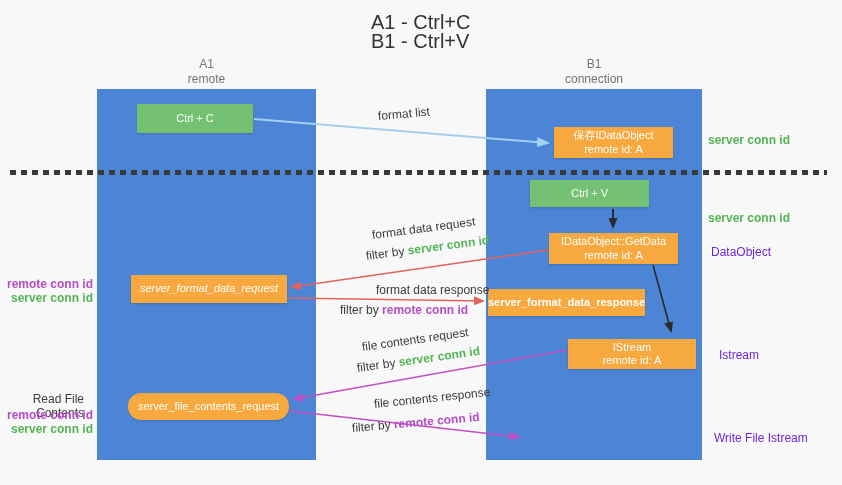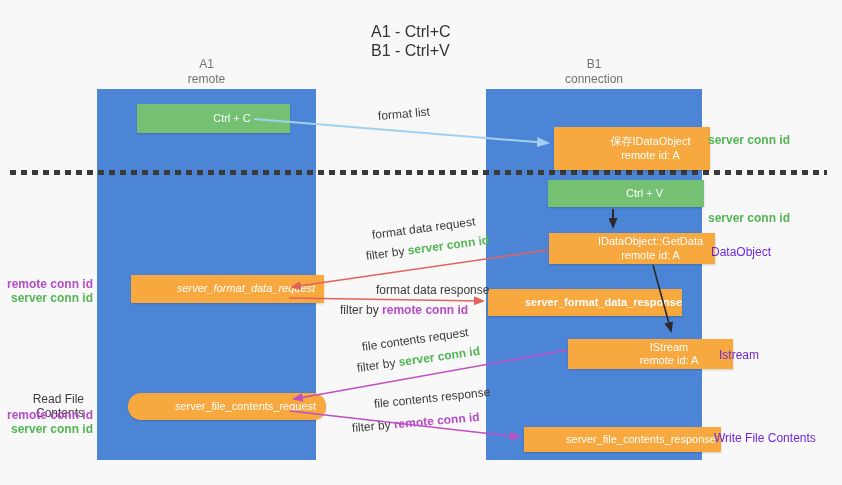--- a/index.html
+++ b/index.html
@@ -1,31 +1,31 @@
 <!DOCTYPE html>
 <html><head>
 <meta charset="utf-8">
 <style>
   html,body { margin:0; padding:0; background:#f8f8f9; }
   .canvas {
     position:relative; width:842px; height:485px; overflow:hidden;
     background:#f8f8f9;
     font-family:"Liberation Sans", sans-serif;
   }
-  .title-block { position:absolute; left:371px; top:22px; z-index:2;
-    font-size:16px; line-height:19px; color:#333; font-weight:400; }
+  .title-block { position:absolute; left:371px; top:13px; z-index:2;
+    font-size:20px; line-height:19px; color:#333; font-weight:400; }
   .col-header { position:absolute; top:57px; z-index:2; text-align:center;
     font-size:12px; line-height:15px; color:#737373; }
   .lifeline { position:absolute; z-index:1; background:#4d85d6; }
   .dotted { position:absolute; left:10px; top:170px; width:817px; height:5px; z-index:3;
     background-image:repeating-linear-gradient(to right,#3a3a3a 0px,#3a3a3a 6px,transparent 6px,transparent 11px); }
   .node { position:absolute; z-index:4; display:flex; flex-direction:column;
     align-items:center; justify-content:center; text-align:right;
     color:#fff; font-size:11px; line-height:13.5px;
-    box-shadow:0 1px 2px rgba(0,0,0,0.18);padding-left:37px; }
+    box-shadow:0 1px 2px rgba(0,0,0,0.18); }
   .node.green  { background:#74c173; }
   .node.orange { background:#f7a83e; }
   .arrows { position:absolute; left:0; top:0; z-index:5; pointer-events:none; }
   .flabel { position:absolute; z-index:6; font-size:12px; color:#3c3c3c;
     white-space:nowrap; transform-origin:0 50%; }
   .side-label { position:absolute; z-index:6; font-size:12px; color:#6d28d9; white-space:nowrap; }
   .left-group { position:absolute; z-index:6; text-align:right; font-size:12px; line-height:13.5px; }
   .green-text  { color:#53b553; font-weight:700; }
   .purple-text { color:#b44ec6; font-weight:700; }
   .dark-text   { color:#3c3c3c; font-weight:400; }
@@ -74,67 +74,64 @@
     <line x1="548" y1="250" x2="292" y2="287" stroke="#e4625c" stroke-width="1.6" marker-end="url(#mRed)"></line>
     <line x1="289" y1="298" x2="483" y2="301" stroke="#e4625c" stroke-width="1.6" marker-end="url(#mRed)"></line>
     <line x1="653" y1="265" x2="671" y2="331" stroke="#2a2a2a" stroke-width="1.6" marker-end="url(#mBlk)"></line>
     <line x1="567" y1="350" x2="294" y2="399" stroke="#c24fc2" stroke-width="1.6" marker-end="url(#mMag)"></line>
     <line x1="290" y1="411" x2="519" y2="437" stroke="#c24fc2" stroke-width="1.6" marker-end="url(#mMag)"></line>
   </svg>
 
   <div class="node green" style="left:137px;top:104px;width:116px;height:29px;">
     <span>Ctrl + C</span>
   </div>
-  <div class="node orange" style="left:554px;top:127px;width:119px;height:43px;">
+  <div class="node orange" style="left:554px;top:127px;width:119px;height:31px;">
     <span>保存IDataObject</span>
     <span>remote id: A</span>
   </div>
-  <div class="node green" style="left:548px;top:180px;width:119px;height:27px;">
+  <div class="node green" style="left:530px;top:180px;width:119px;height:27px;">
     <span>Ctrl + V</span>
   </div>
   <div class="node orange" style="left:549px;top:233px;width:129px;height:31px;">
     <span>IDataObject::GetData</span>
     <span>remote id: A</span>
   </div>
   <div class="node orange" style="left:131px;top:275px;width:156px;height:28px;font-style:italic;">
     <span>server_format_data_request</span>
   </div>
   <div class="node orange" style="left:488px;top:289px;width:157px;height:27px;font-weight:bold;">
     <span>server_format_data_response</span>
   </div>
   <div class="node orange" style="left:568px;top:339px;width:128px;height:30px;">
     <span>IStream</span>
     <span>remote id: A</span>
   </div>
   <div class="node orange" style="left:128px;top:393px;width:161px;height:27px;border-radius:13px;">
     <span>server_file_contents_request</span>
-  </div>
-  <div class="node orange" style="left:524px;top:427px;width:160px;height:25px;">
-    <span>server_file_contents_response</span>
   </div>
 
   <div class="flabel" style="left:378px;top:109px;transform:rotate(-5deg);">format list</div>
 
   <div class="flabel" style="left:372px;top:228px;transform:rotate(-7.5deg);">format data request</div>
   <div class="flabel" style="left:366px;top:249px;transform:rotate(-7.5deg);"><span class="dark-text">filter by</span> <span class="green-text">server conn id</span></div>
 
   <div class="flabel" style="left:376px;top:283px;">format data response</div>
   <div class="flabel" style="left:340px;top:303px;"><span class="dark-text">filter by</span> <span class="purple-text">remote conn id</span></div>
 
   <div class="flabel" style="left:362px;top:340px;transform:rotate(-8deg);">file contents request</div>
   <div class="flabel" style="left:357px;top:361px;transform:rotate(-8deg);"><span class="dark-text">filter by</span> <span class="green-text">server conn id</span></div>
 
   <div class="flabel" style="left:374px;top:397px;transform:rotate(-6deg);">file contents response</div>
   <div class="flabel" style="left:352px;top:421px;transform:rotate(-5deg);"><span class="dark-text">filter by</span> <span class="purple-text">remote conn id</span></div>
 
   <div class="side-label green-text" style="left:708px;top:133px;">server conn id</div>
   <div class="side-label green-text" style="left:708px;top:211px;">server conn id</div>
   <div class="side-label" style="left:711px;top:245px;">DataObject</div>
   <div class="side-label" style="left:719px;top:348px;">Istream</div>
-  <div class="side-label" style="left:714px;top:431px;">Write File Contents</div>
+  <div class="side-label" style="left:714px;top:431px;">Write File Istream</div>
 
   <div class="left-group" style="left:0;top:278px;width:93px;">
     <div class="purple-text">remote conn id</div>
     <div class="green-text">server conn id</div>
   </div>
   <div class="left-group" style="left:0;top:393px;width:84px;">
     <div class="dark-text">Read File Contents</div>
   </div>
   <div class="left-group" style="left:0;top:409px;width:93px;">
     <div class="purple-text">remote conn id</div>

